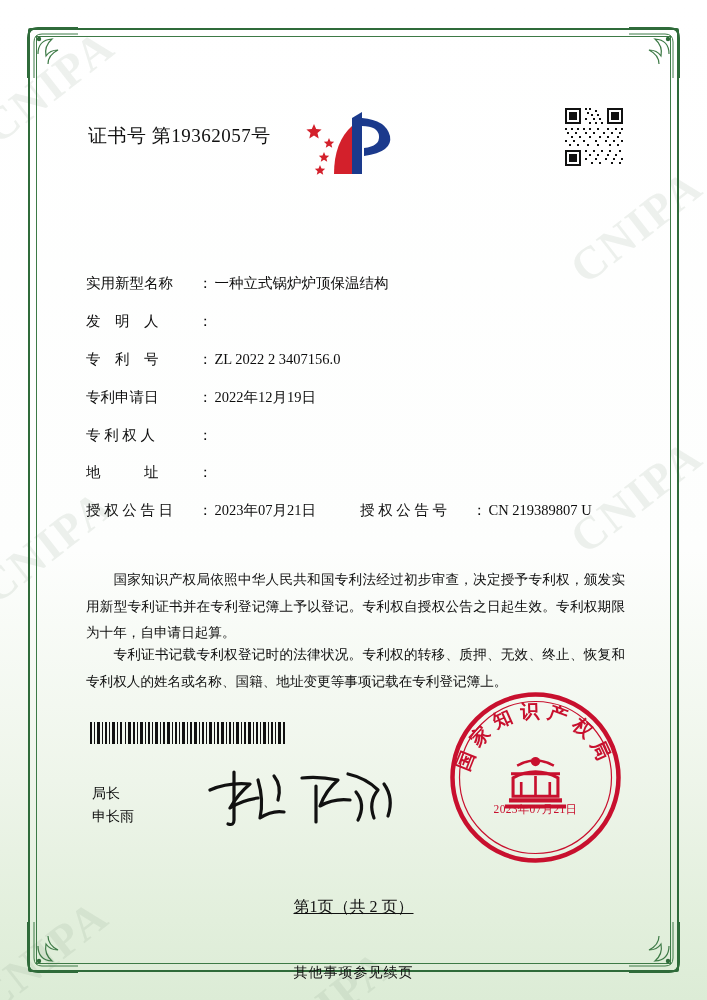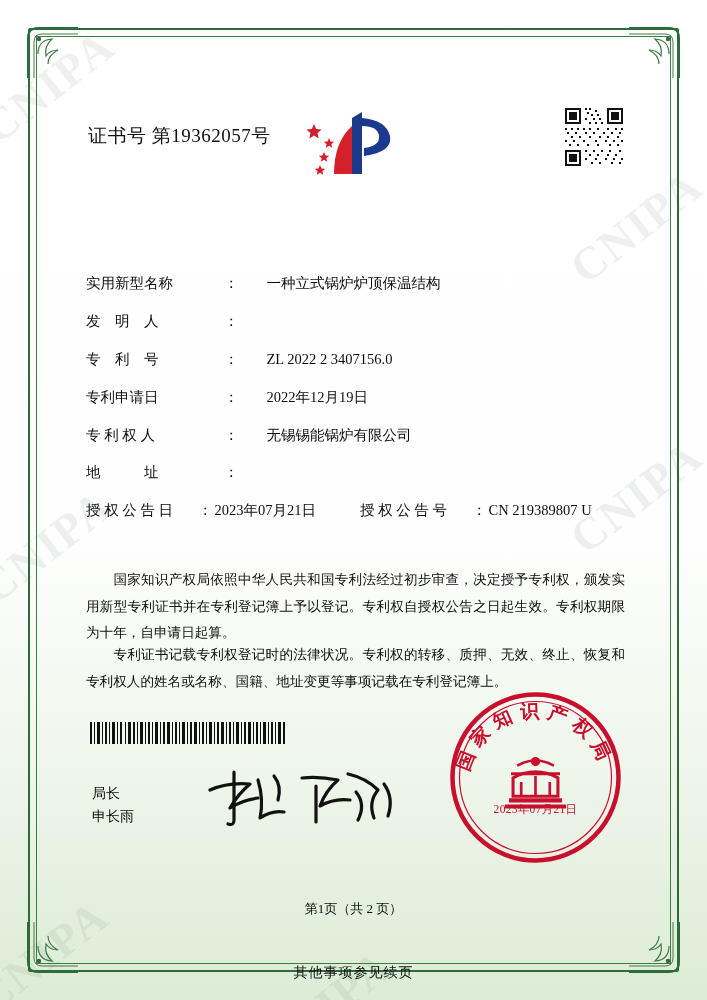--- a/index.html
+++ b/index.html
@@ -101,21 +101,20 @@
     left: 26px; right: 20px; top: 215px;
   }
   .field {
     display: flex;
     align-items: baseline;
     font-family: "Liberation Serif", serif;
     font-size: 14.5px;
     color: #0d0d0d;
     margin-bottom: 20.5px;
     line-height: 1.2;
-    gap: 26px;
   }
   .field .lbl {
     width: 112px;
     flex: none;
     display: flex;
     justify-content: space-between;
     letter-spacing: 0px;
   }
   .field .sep { margin: 0 2px 0 0; }
   .field .val { flex: 1; }
@@ -173,22 +172,23 @@
     position: absolute;
     left: 138px; top: 700px;
     width: 210px; height: 72px;
   }
 
   .page-no {
     position: absolute;
     left: 0; right: 0; bottom: 22px;
     text-align: center;
     font-family: "Liberation Serif", serif;
-    font-size: 13px;
+    font-size: 16px;
     color: #111;
+    text-decoration: underline;
   }
   .footer-note {
     position: absolute;
     left: 0; right: 0; bottom: 18px;
     text-align: center;
     font-family: "Liberation Serif", serif;
     font-size: 14px;
     letter-spacing: 1px;
     color: #111;
   }
@@ -366,21 +366,20 @@
 
       <div class="field">
         <span class="lbl">专利申请日</span>
         <span class="sep">：</span>
         <span class="val">2022年12月19日</span>
       </div>
 
       <div class="field">
         <span class="lbl">专 利 权 人</span>
         <span class="sep">：</span>
-        <span class="val">无锡锡能锅炉有限公司</span>
       </div>
 
       <div class="field">
         <span class="lbl">地　　　址</span>
         <span class="sep">：</span>
       </div>
 
       <div class="field">
         <div class="row2">
           <span class="lbl">授 权 公 告 日</span>

